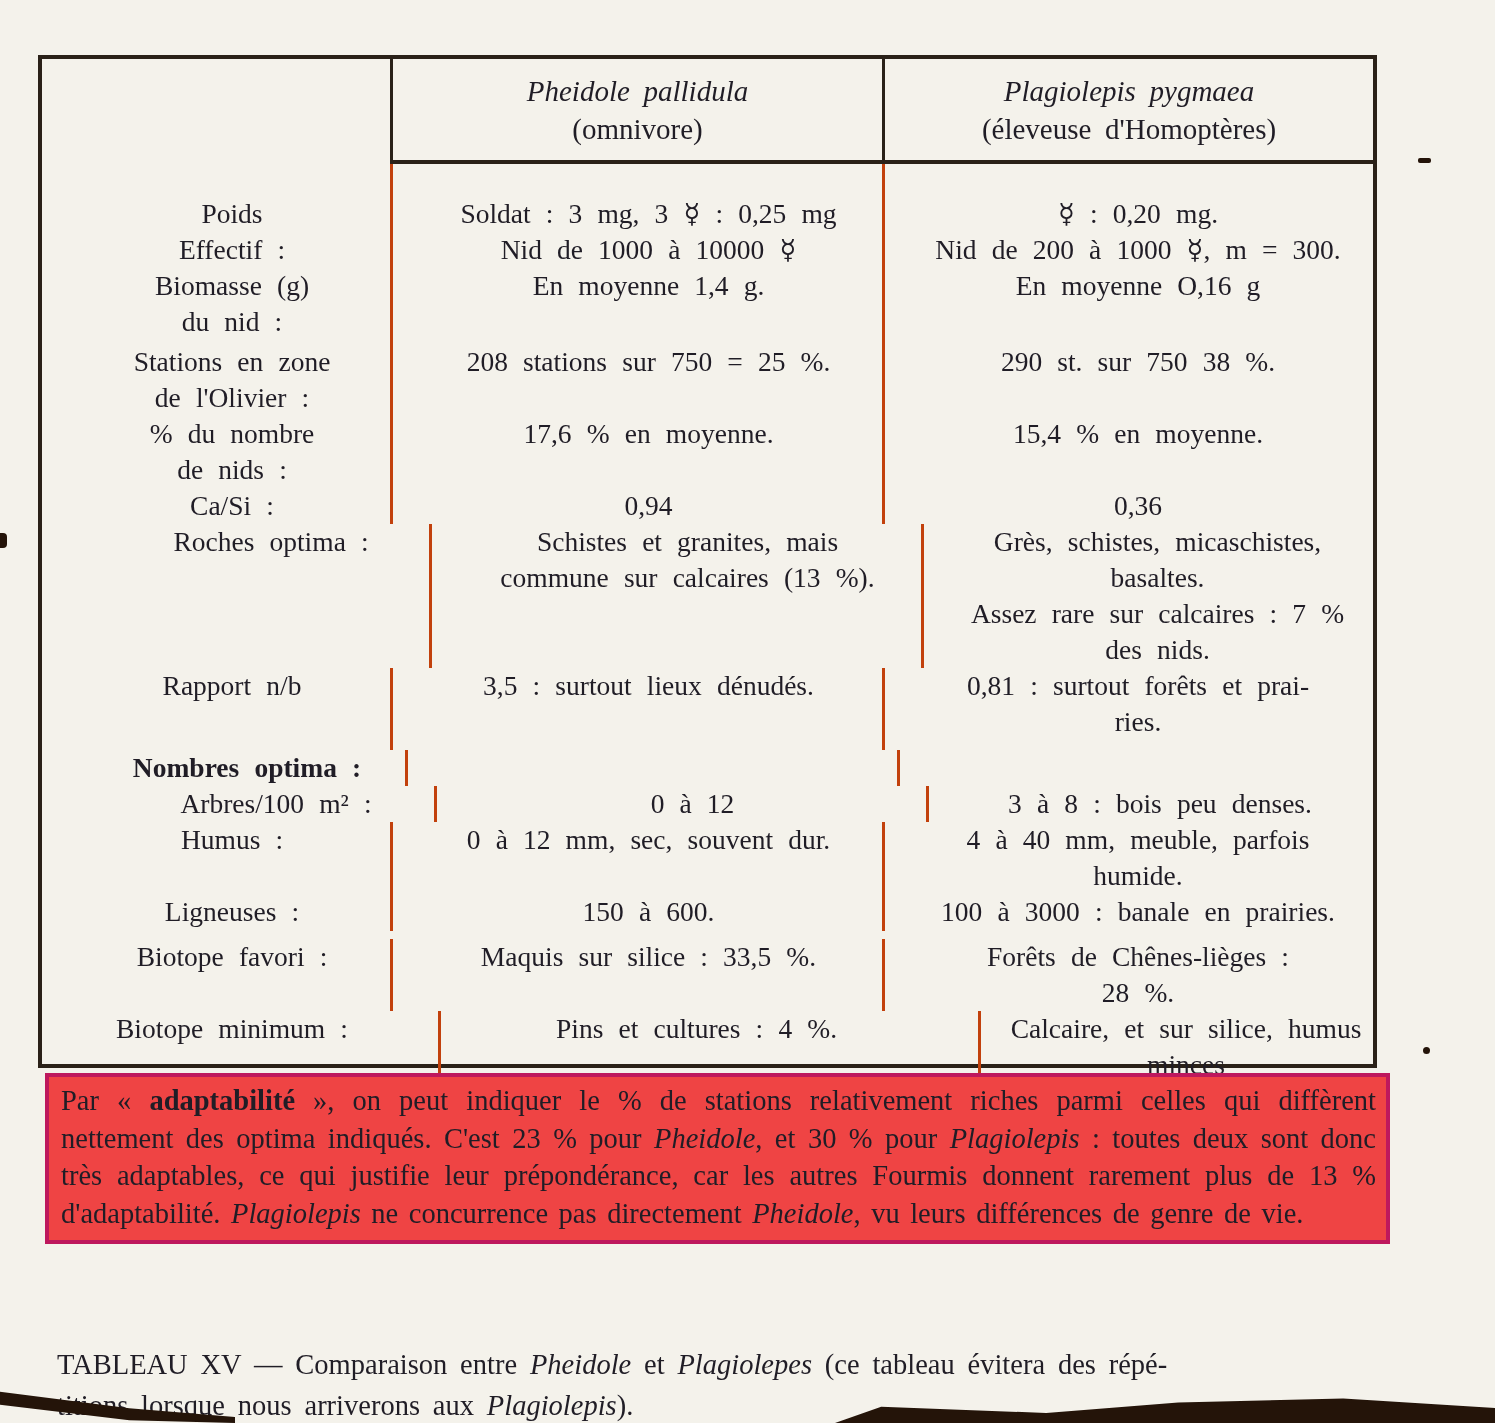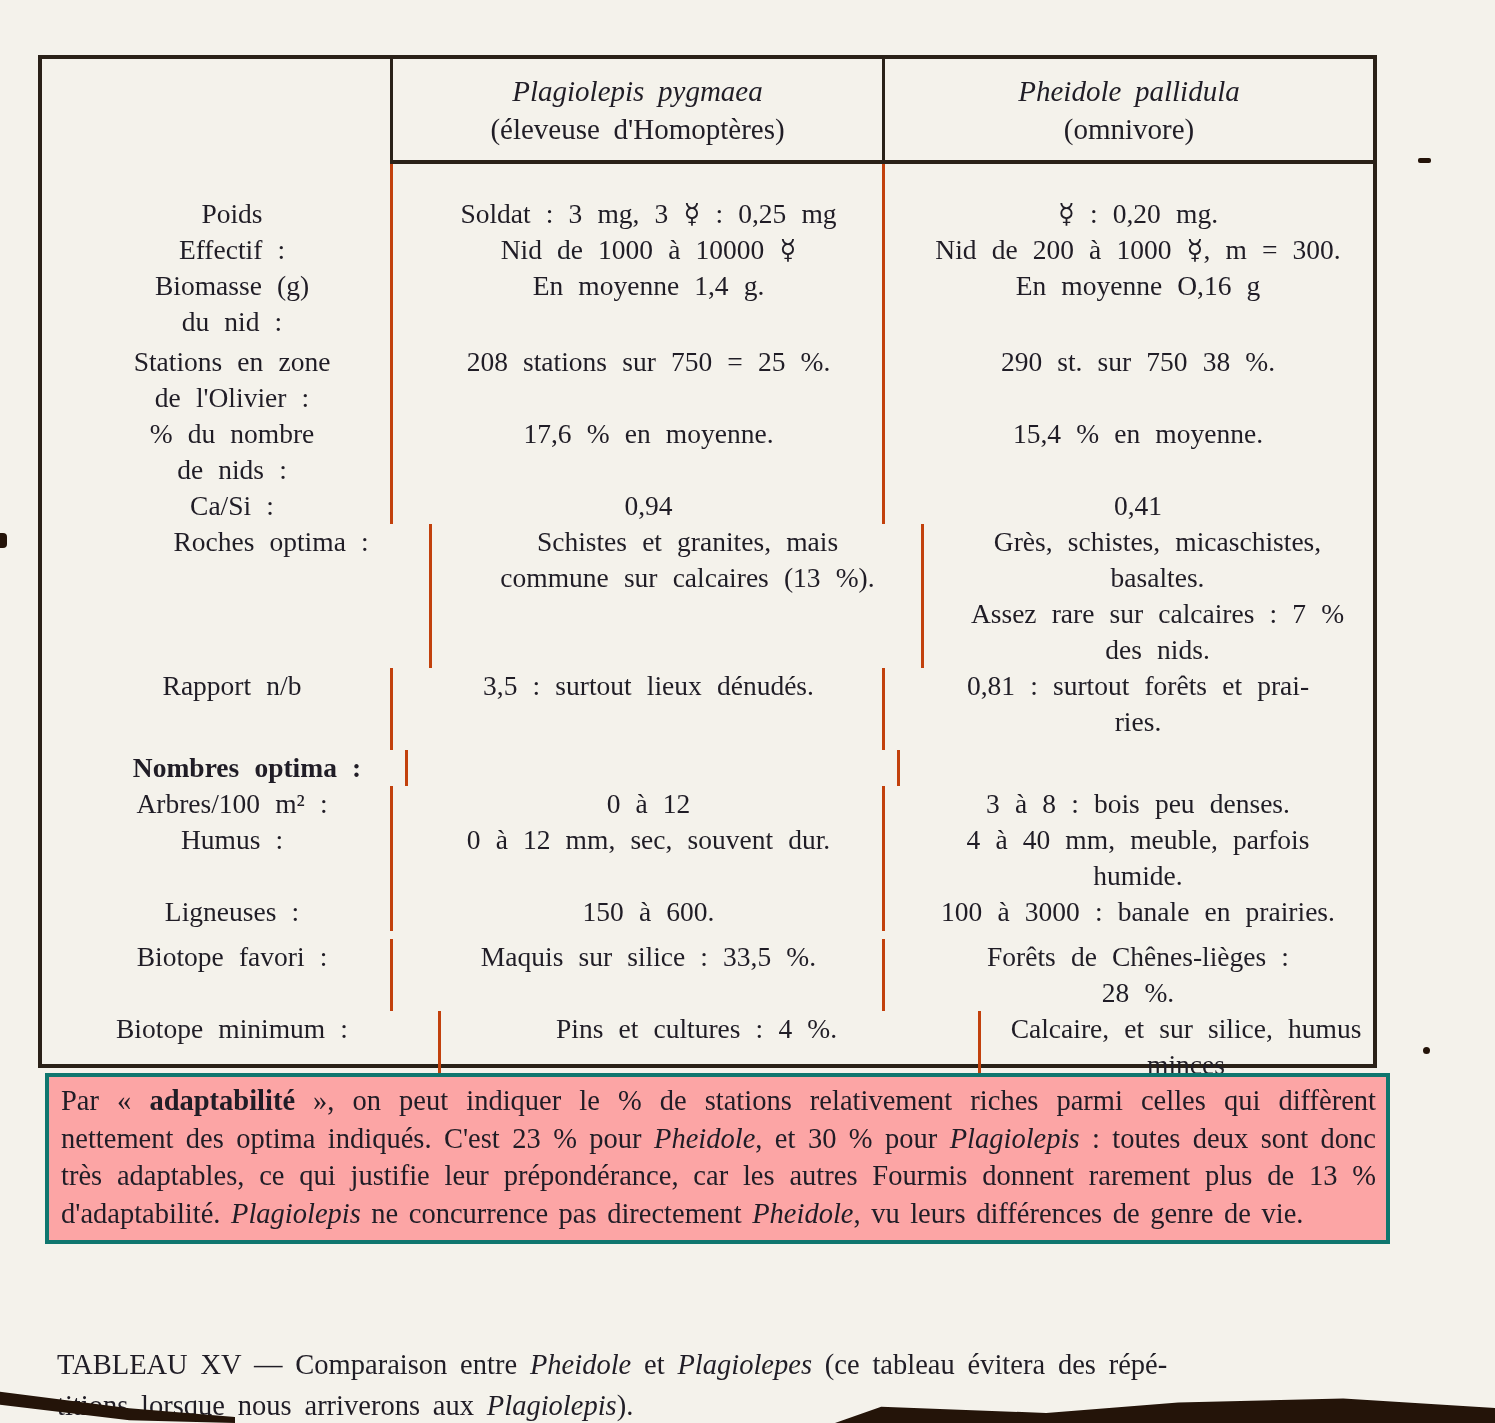--- a/index.html
+++ b/index.html
@@ -47,38 +47,38 @@
   .trow .c2, .trow .c3 { border-left: 3px solid #c2410c; }
   .trow .c3 { padding-left: 26px; }
 
   .r1  { min-height: 180px; } .r1 > div { padding-top: 32px; }
   .r2  { min-height: 70px; }
   .r3  { min-height: 70px; }
   .r4  { min-height: 36px; }
   .r5  { min-height: 144px; padding-left: 39px; }
   .r6  { min-height: 82px; }
   .r7  { min-height: 36px; margin-left: 15px; }
-  .r8  { min-height: 36px; }
+  .r8  { min-height: 36px; padding-left: 44px; }
   .r9  { min-height: 72px; }
   .r10 { min-height: 37px; }
   .r11 { min-height: 72px; margin-top: 8px; }
   .r12 { flex: 1 1 auto; gap: 48px; }
   .bold-label .c1 { font-weight: bold; }
 
   
   .note-box {
     position: absolute; left: 45px; top: 1073px;
     width: 1345px;
-    border: 4px solid #0f766e;
+    border: 4px solid #be185d;
     box-sizing: border-box;
     padding: 5px 10px 8px 12px;
     font-size: 28.5px; line-height: 37.5px;
     text-align: justify;
     word-spacing: 0.12em;
-    background: #fca5a5;
+    background: #ef4444;
   }
   .seg-bold { font-weight: bold; }
   .seg-italic { font-style: italic; }
 
   
   .caption {
     position: absolute; left: 57px; top: 1303px;
     width: 1420px;
     font-size: 28.5px; line-height: 41px;
     word-spacing: 0.2em;
@@ -99,26 +99,26 @@
   .speck-dot  { left: 1423px; top: 1047px; width: 7px; height: 7px; border-radius: 50%; }
   .speck-edge { left: 0; top: 533px; width: 7px; height: 15px; border-radius: 0 4px 4px 0; }
 </style>
 </head>
 <body>
 
 <div class="table-box">
   <div class="thead">
     <div class="h1"></div>
     <div class="hcell">
+      <div class="ht">Pheidole pallidula</div>
+      <div class="hs">(omnivore)</div>
+    </div>
+    <div class="hcell">
       <div class="ht">Plagiolepis pygmaea</div>
       <div class="hs">(éleveuse d'Homoptères)</div>
-    </div>
-    <div class="hcell">
-      <div class="ht">Pheidole pallidula</div>
-      <div class="hs">(omnivore)</div>
     </div>
   </div>
 
   <div class="tbody">
     <div class="trow r1">
       <div class="c1">Poids
 Effectif :
 Biomasse (g)
 du nid :</div>
       <div class="c2">Soldat : 3 mg, 3 ☿ : 0,25 mg
@@ -136,21 +136,21 @@
     </div>
     <div class="trow r3">
       <div class="c1">% du nombre
 de nids :</div>
       <div class="c2">17,6 % en moyenne.</div>
       <div class="c3">15,4 % en moyenne.</div>
     </div>
     <div class="trow r4">
       <div class="c1">Ca/Si :</div>
       <div class="c2">0,94</div>
-      <div class="c3">0,41</div>
+      <div class="c3">0,36</div>
     </div>
     <div class="trow r5">
       <div class="c1">Roches optima :</div>
       <div class="c2">Schistes et granites, mais
 commune sur calcaires (13 %).</div>
       <div class="c3">Grès, schistes, micaschistes,
 basaltes.
 Assez rare sur calcaires : 7 %
 des nids.</div>
     </div>

